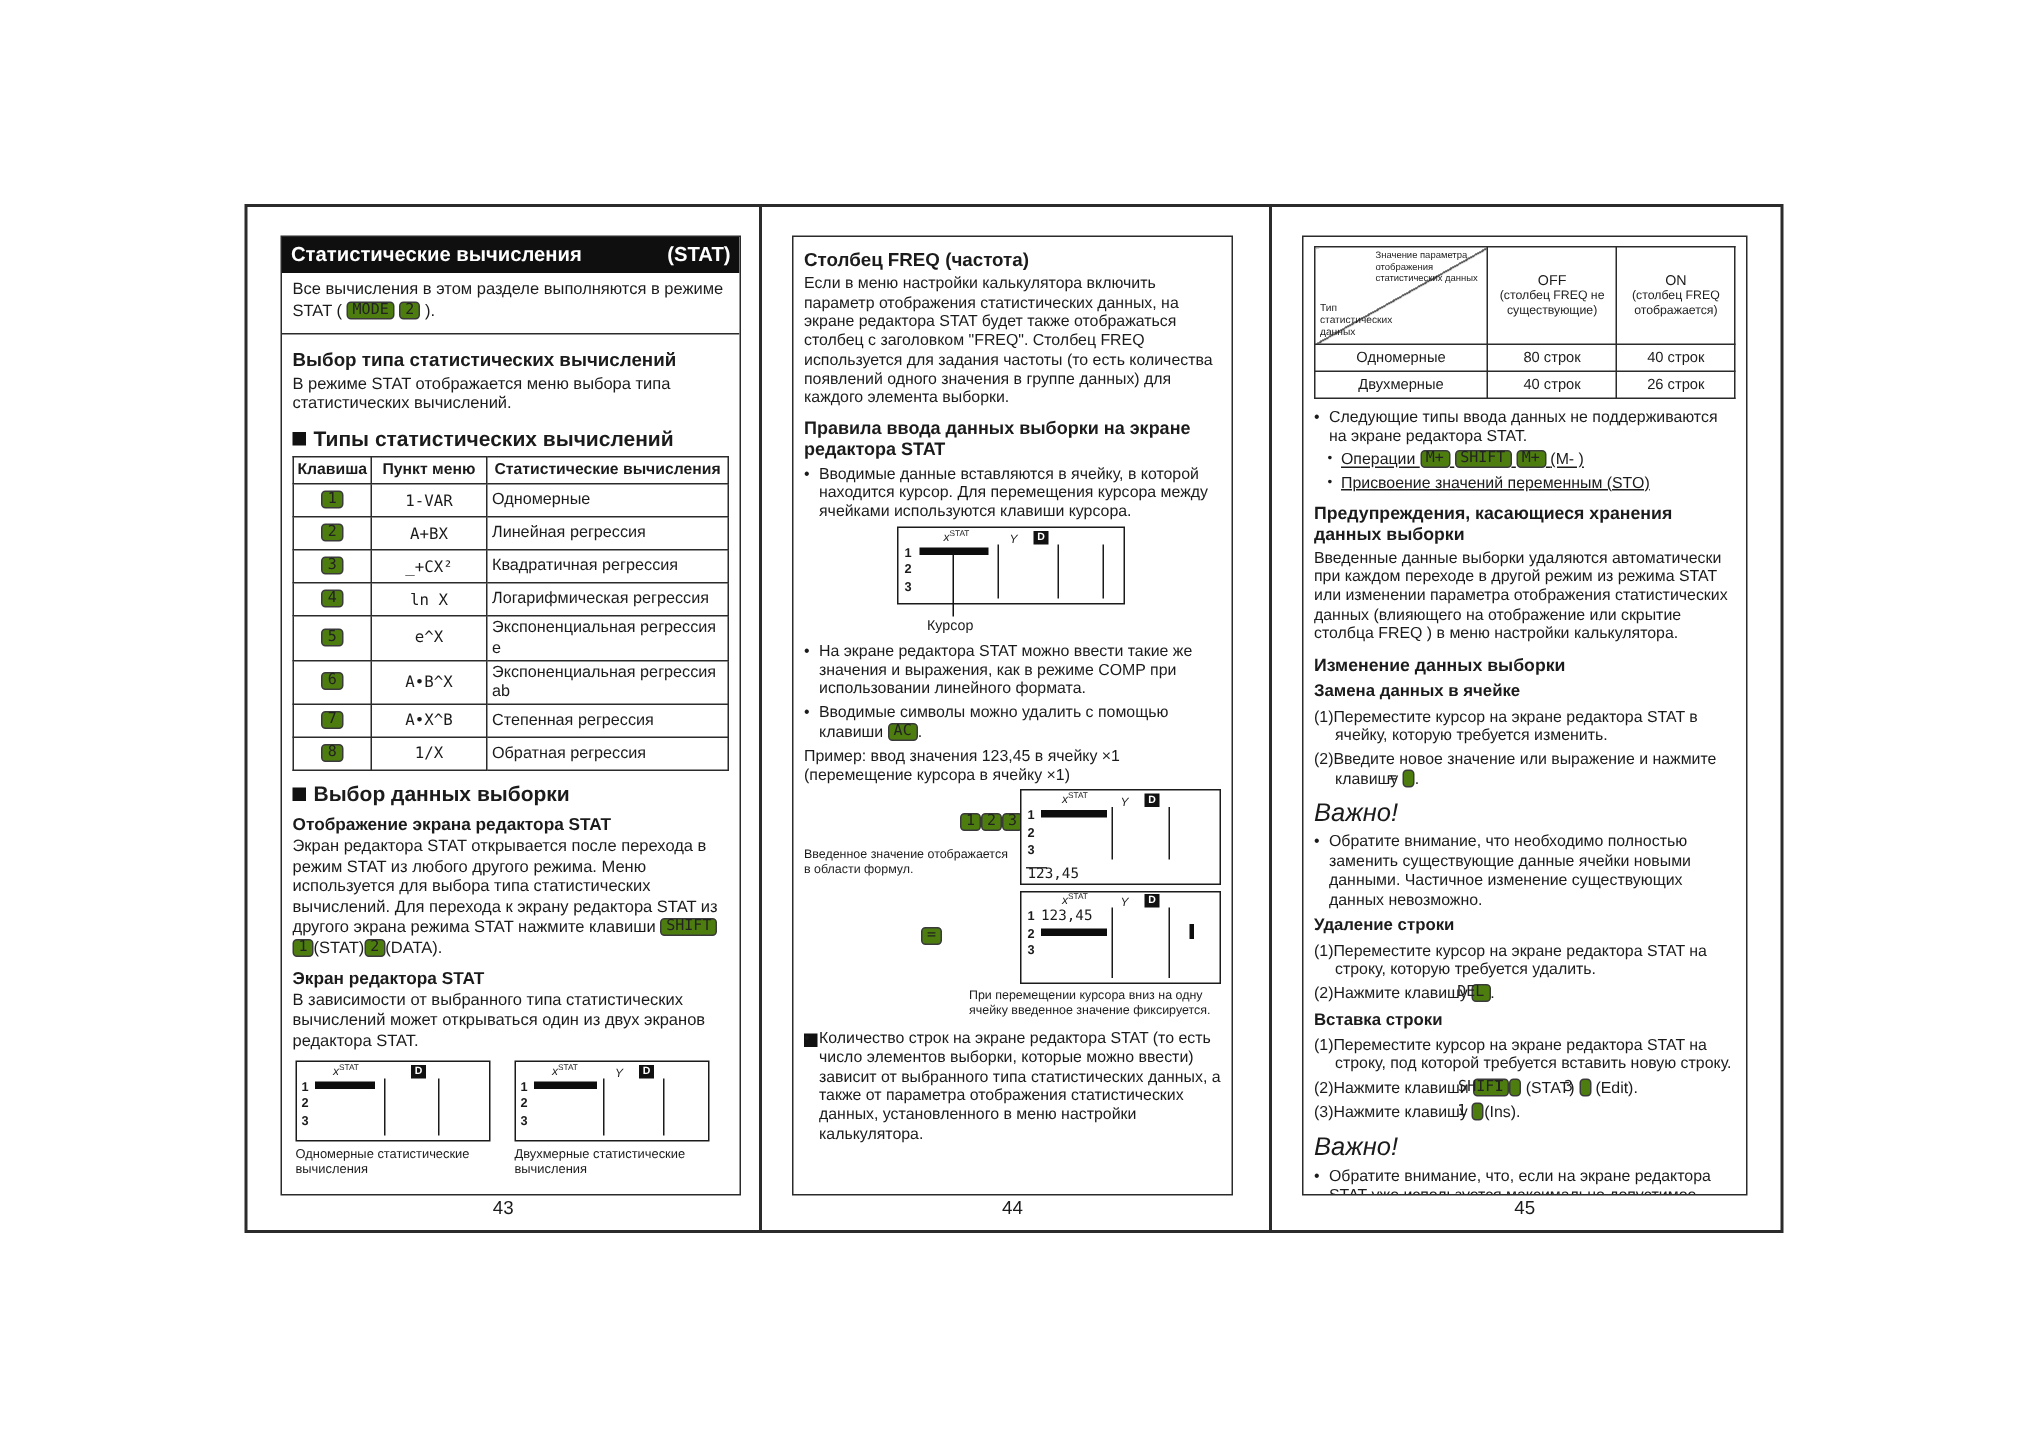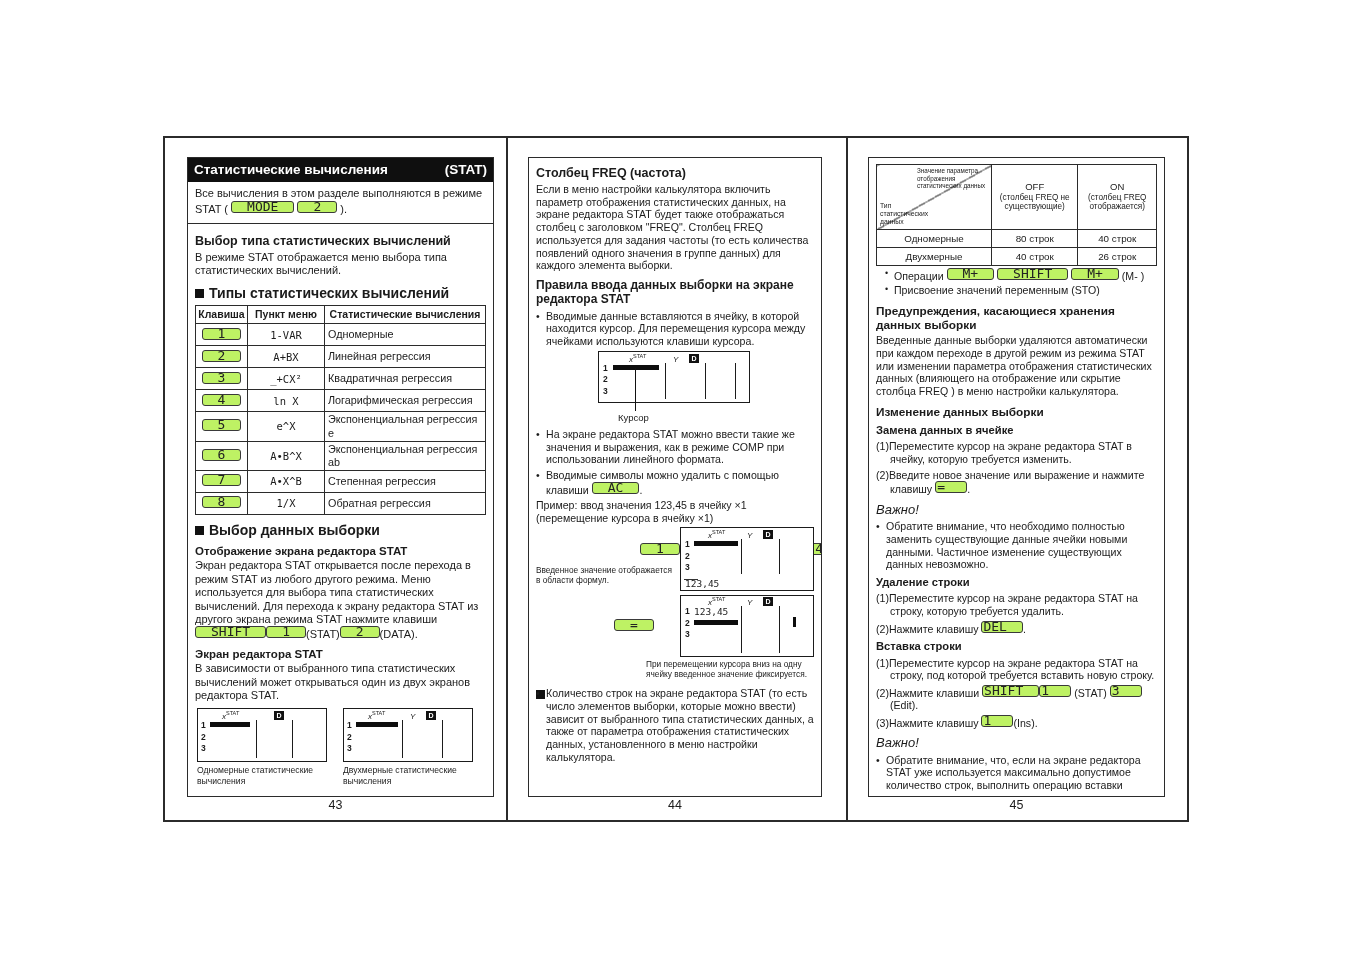--- a/index.html
+++ b/index.html
@@ -9,27 +9,27 @@
   .outer{position:absolute;left:163px;top:136px;width:1022px;height:682px;
          border:2px solid #2b2b2b;background:#fff;}
   .vdiv{position:absolute;top:0;bottom:0;width:1.5px;background:#2b2b2b;}
   .page{position:absolute;top:19px;height:640px;border:1.5px solid #2b2b2b;
         background:#fff;overflow:hidden;box-sizing:border-box;}
   .pagenum{position:absolute;top:660px;text-align:center;font-size:12.5px;}
 
   
   .pad{padding:4px 7px 0 7px;}
   .key{display:inline-block;border:1px solid #3a3a3a;border-radius:3px;
-       padding:0 15px;font-size:13px;line-height:10px;vertical-align:1.5px;
-       font-family:"DejaVu Sans Mono",monospace;background:#bef264;color:#222;white-space:nowrap;}
+       padding:0 3px;font-size:10px;line-height:10px;vertical-align:1.5px;
+       font-family:"DejaVu Sans Mono",monospace;background:#4d7c0f;color:#222;white-space:nowrap;}
   .sq{display:inline-block;width:9px;height:9px;background:#111;margin-right:5px;}
   .bullet{position:relative;padding-left:10px;margin:3px 0;}
   .bullet::before{content:"•";position:absolute;left:0;top:0;}
   .hang{padding-left:14px;text-indent:-14px;margin:3px 0;}
-  .imp{font-style:italic;font-size:13px;margin:6px 0 3px 0;}
+  .imp{font-style:italic;font-size:17px;margin:6px 0 3px 0;}
 
   
   .lcd{position:relative;border:1.5px solid #1b1b1b;background:#fff;display:block;}
   .lcd .rownums{position:absolute;font-size:8.5px;line-height:11.5px;font-weight:bold;}
   .lcd .rownums span{display:block;}
   .lcd .hx{position:absolute;font-size:8px;font-style:italic;}
   .lcd .hx sup{font-size:5.5px;font-style:normal;}
   .lcd .hy{position:absolute;font-size:8px;font-style:italic;}
   .lcd .dbadge{position:absolute;background:#111;color:#fff;font-size:7px;
                font-weight:bold;line-height:9px;padding:0 2.5px;}
@@ -77,21 +77,21 @@
   table.freq td{border:1.2px solid #2b2b2b;text-align:center;}
   td.corner{position:relative;width:112px;height:62px;
             background:linear-gradient(to bottom right,transparent calc(50% - 0.6px),#555 calc(50% - 0.6px),#555 calc(50% + 0.6px),transparent calc(50% + 0.6px));}
   td.corner .ct{position:absolute;top:2px;right:2px;width:72px;font-size:6.3px;line-height:7.5px;text-align:left;}
   td.corner .cb{position:absolute;bottom:3px;left:3px;width:58px;font-size:6.8px;line-height:8px;text-align:left;}
   td.onoff{font-size:8.2px;line-height:9.5px;padding:2px;}
   td.onoff .t{font-size:9.5px;}
   table.freq td.row{height:15px;font-size:9.8px;}
   #p45 .hb{font-weight:bold;font-size:11.8px;line-height:1.2;margin:7px 0 2px 0;}
   #p45 .hs{font-weight:bold;font-size:11.2px;margin:5px 0 1px 0;}
-  .subbullet{position:relative;padding-left:9px;margin:2px 0 2px 9px;}
+  .subbullet{position:relative;padding-left:9px;margin:2px 0 2px 9px;text-decoration:underline;}
   .subbullet::before{content:"•";position:absolute;left:0;top:0;font-size:9px;}
 </style>
 </head>
 <body>
 
 <div class="outer">
   <div class="vdiv" style="left:341px"></div>
   <div class="vdiv" style="left:681px"></div>
 
   <div class="page" id="p43">
@@ -314,20 +314,21 @@
           <td class="row">40 строк</td>
         </tr>
         <tr>
           <td class="row">Двухмерные</td>
           <td class="row">40 строк</td>
           <td class="row">26 строк</td>
         </tr>
       </tbody>
         </table>
 
+      <div class="bullet" style="margin-top:6px">Следующие типы ввода данных не поддерживаются на экране редактора STAT.</div>
       <div class="subbullet">
         <span>Операции </span><span class="key">M+</span> <span class="key">SHIFT</span> <span class="key">M+</span> <span>(M- )</span>
       </div>
       <div class="subbullet">Присвоение значений переменным (STO)</div>
 
       <div class="hb">Предупреждения, касающиеся хранения данных выборки</div>
       <div>Введенные данные выборки удаляются автоматически при каждом переходе в другой режим из режима STAT или изменении параметра отображения статистических данных (влияющего на отображение или скрытие столбца FREQ ) в меню настройки калькулятора.</div>
 
       <div class="hb">Изменение данных выборки</div>
       <div class="hs">Замена данных в ячейке</div>

